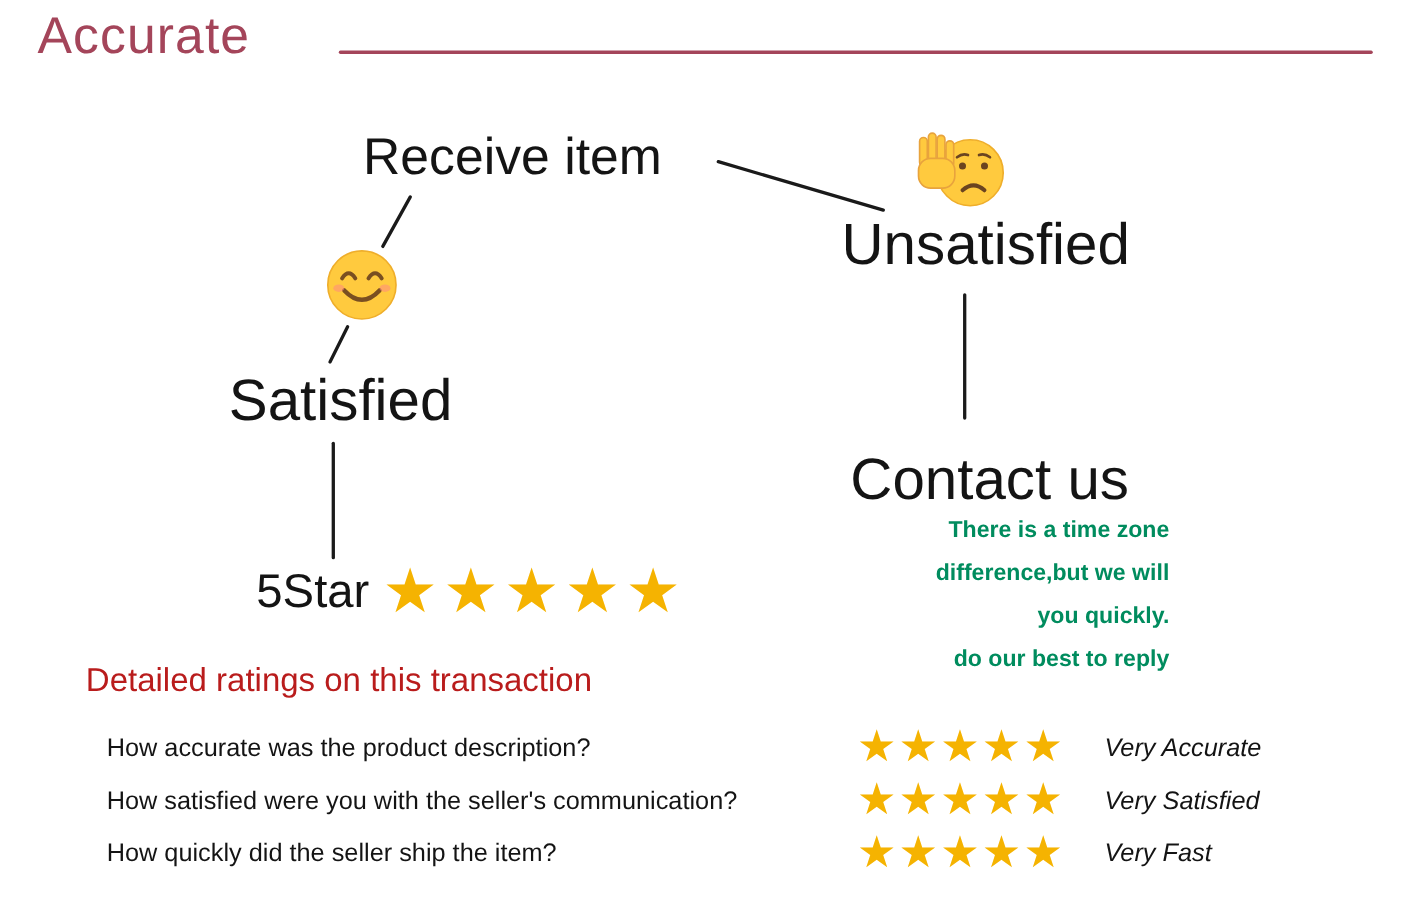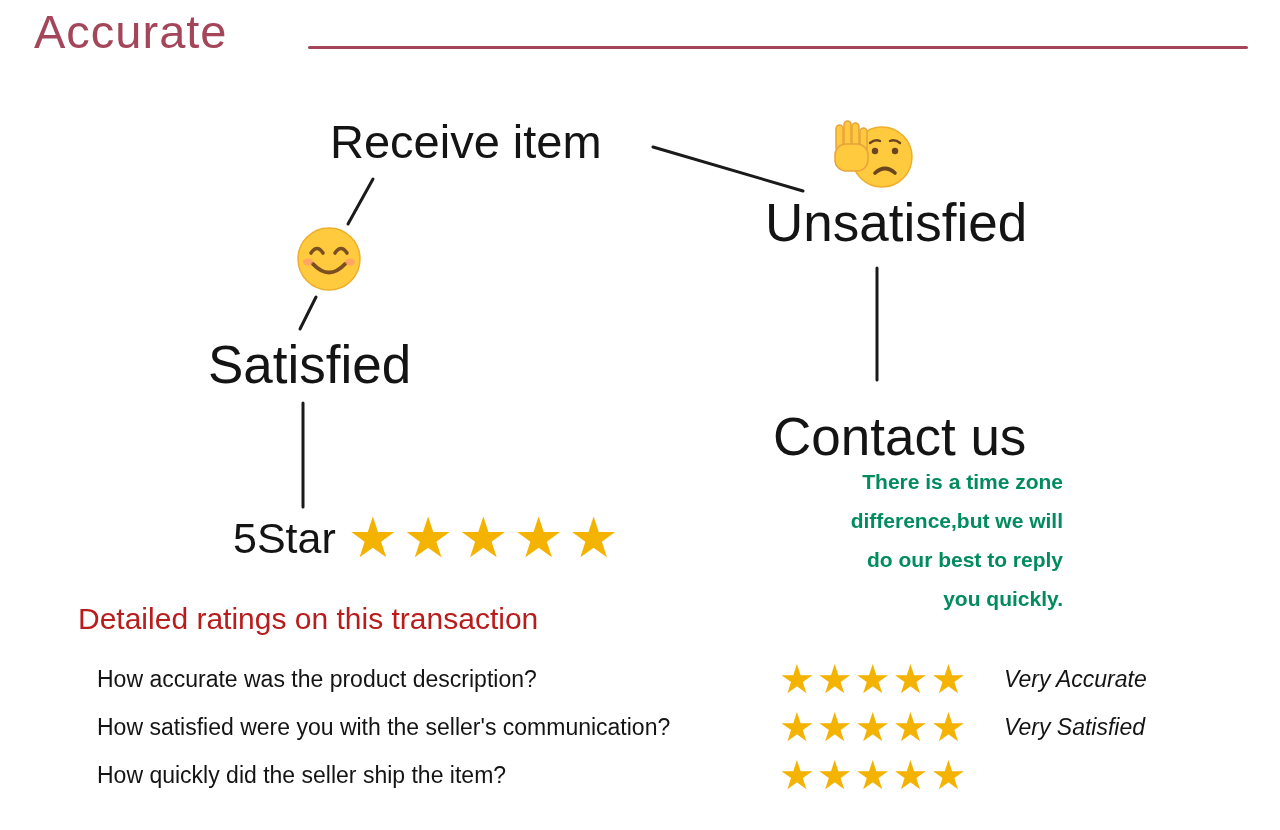--- a/index.html
+++ b/index.html
@@ -170,22 +170,22 @@
         <rect x="5" y="24" width="33" height="27" rx="11"></rect>
       </g>
     </svg>
   </div>
   <div class="abs node-label unsatisfied-label">Unsatisfied</div>
 
   <div class="abs node-label contact-title">Contact us</div>
   <div class="abs contact-note">
     <div>There is a time zone</div>
     <div>difference,but we will</div>
+    <div>you quickly.</div>
     <div>do our best to reply</div>
-    <div>you quickly.</div>
   </div>
 
   <div class="abs five-star-row">
     <span class="five-star-label">5Star</span>
     <span class="big-stars">★★★★★</span>
   </div>
 
   <div class="abs ratings-heading">Detailed ratings on this transaction</div>
 
   <div class="abs rating-row row-1">
@@ -196,15 +196,16 @@
 
   <div class="abs rating-row row-2">
     <span class="question">How satisfied were you with the seller's communication?</span>
     <span class="row-stars">★★★★★</span>
     <span class="answer">Very Satisfied</span>
   </div>
 
   <div class="abs rating-row row-3">
     <span class="question">How quickly did the seller ship the item?</span>
     <span class="row-stars">★★★★★</span>
+    <span class="answer">Very Fast</span>
   </div>
 
 </div>
 
 </body></html>

